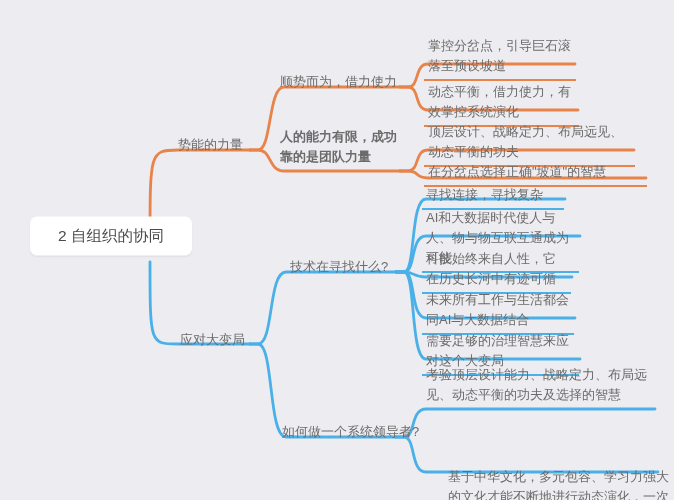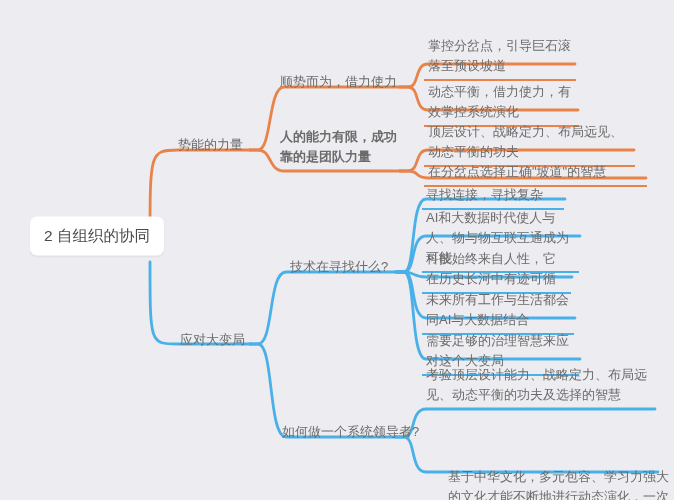--- a/index.html
+++ b/index.html
@@ -15,21 +15,21 @@
 
   .node{position:absolute;box-sizing:border-box;}
 
   
   .root{
     background:#ffffff;
     border-radius:7px;
     color:#4a4a4a;
     font-size:15.5px;
     line-height:1.35;
-    padding:9px 14px;
+    padding:9px 28px;
     box-shadow:0 1px 2px rgba(0,0,0,.06);
     white-space:nowrap;
   }
 
   
   .plain{
     color:#6b6b6b;
     font-size:13px;
     line-height:1.5;
     white-space:nowrap;

